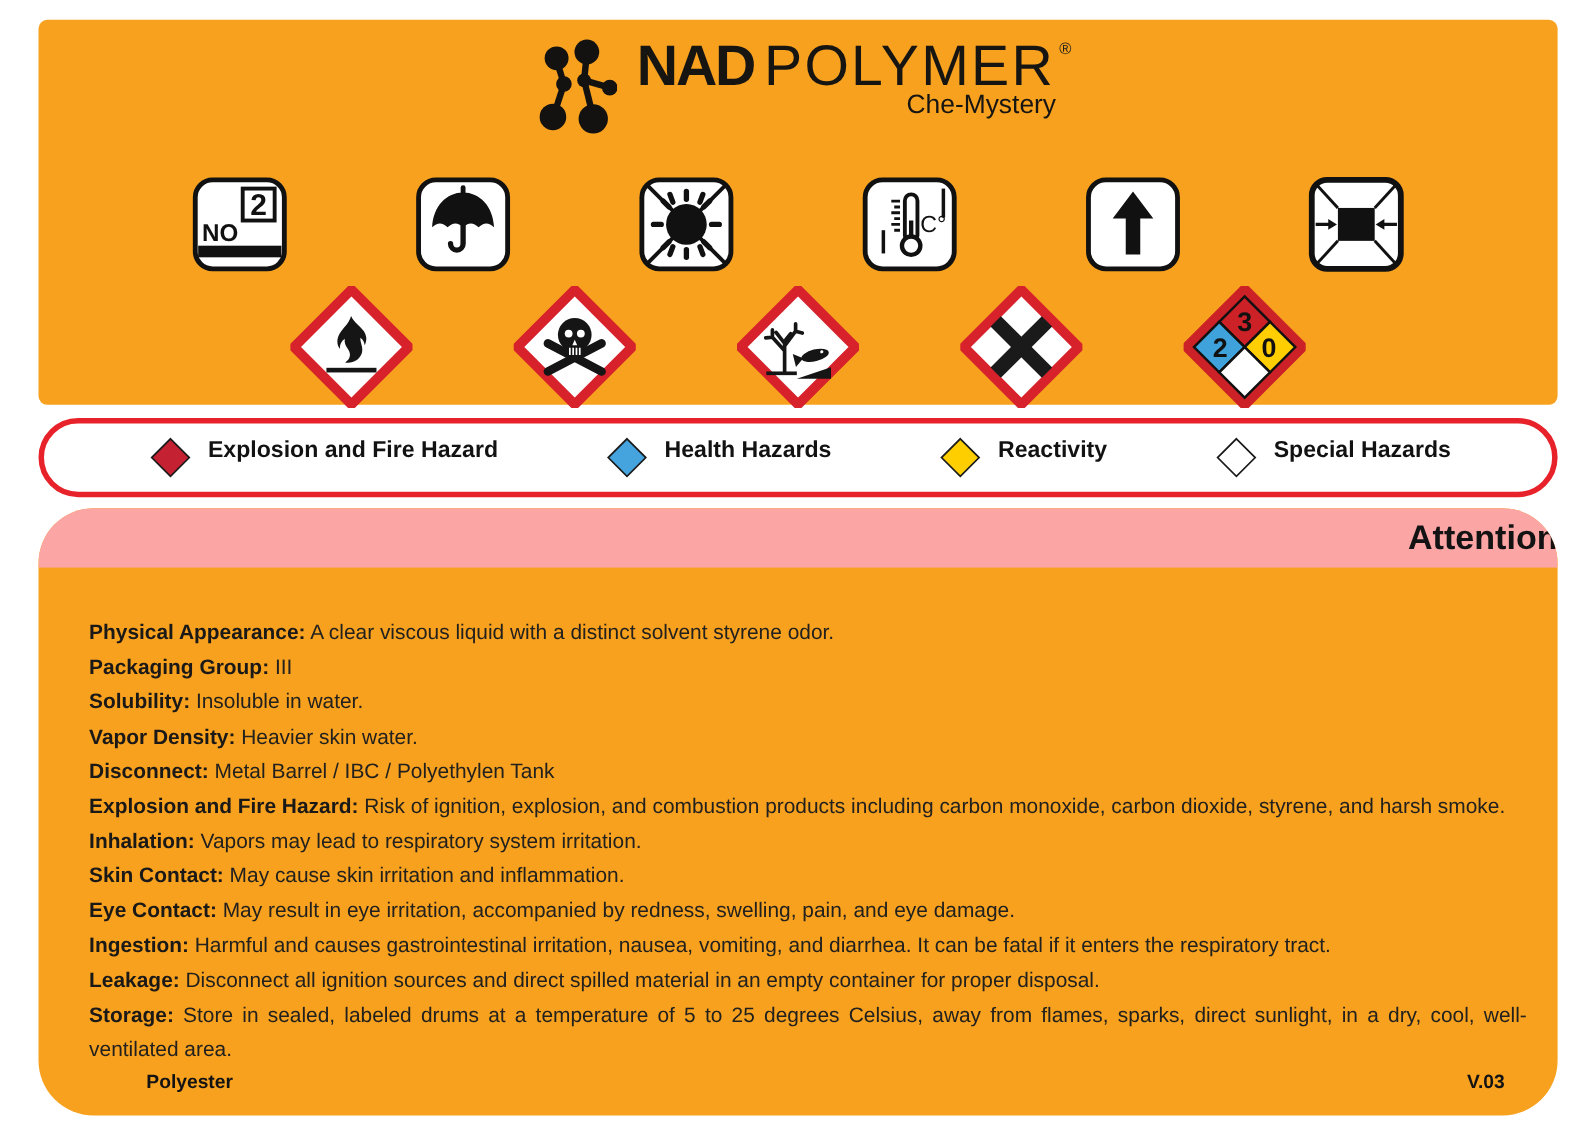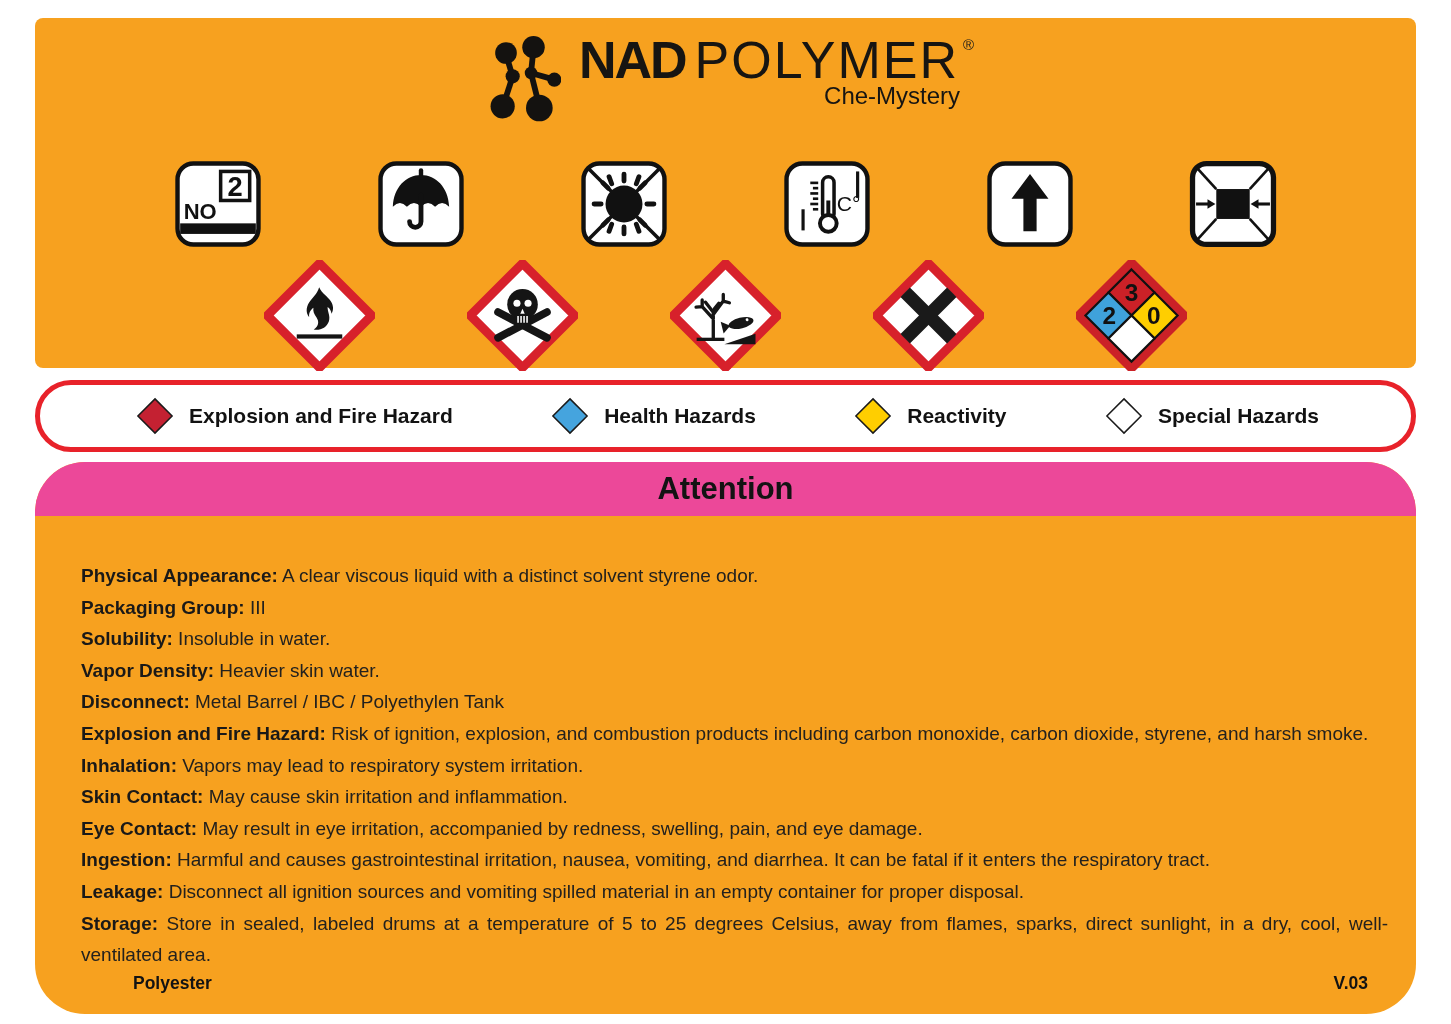--- a/index.html
+++ b/index.html
@@ -18,27 +18,27 @@
 
   .icons-row{display:flex;justify-content:center;gap:115px;margin-top:20px;}
   .sq-icon{width:88px;height:88px;}
   .diamond-row{display:flex;justify-content:center;gap:92px;margin-top:12px;}
   .ghs{width:111px;height:111px;}
 
   
   .legend{position:absolute;left:35px;top:380px;width:1381px;height:72px;box-sizing:border-box;background:#fff;
           border:5px solid #E8222A;border-radius:38px;display:flex;align-items:center;
           justify-content:space-between;padding:0 92px 0 96px;}
-  .legend-item{display:flex;align-items:center;gap:15px;}
+  .legend-item{display:flex;gap:15px;}
   .legend-item svg{width:38px;height:38px;}
   .legend-label{font-size:21px;font-weight:bold;color:#121212;white-space:nowrap;}
 
   
   .panel-attn{position:absolute;left:35px;top:462px;width:1381px;height:552px;background:#F7A11F;border-radius:50px;overflow:hidden;}
-  .attn-header{height:54px;background:#ec4899;display:flex;align-items:center;justify-content:center;}
+  .attn-header{height:54px;background:#fca5a5;display:flex;align-items:center;justify-content:flex-end;}
   .attn-title{font-size:31px;font-weight:800;color:#131313;}
   .attn-body{padding:16px 28px 0 46px;font-size:19px;line-height:31.6px;text-align:justify;color:#23211e;margin-top:28px;}
   .attn-body p{margin:0;}
   .lbl{font-weight:bold;color:#1a1918;}
   .attn-footer{display:flex;justify-content:space-between;padding:2px 48px 0 98px;font-weight:bold;font-size:17.5px;color:#131313;}
 </style>
 </head>
 <body>
 
 <div class="panel-top">
@@ -248,20 +248,20 @@
     <p><span class="lbl">Physical Appearance:</span> <span>A clear viscous liquid with a distinct solvent styrene odor.</span></p>
     <p><span class="lbl">Packaging Group:</span> <span>III</span></p>
     <p><span class="lbl">Solubility:</span> <span>Insoluble in water.</span></p>
     <p><span class="lbl">Vapor Density:</span> <span>Heavier skin water.</span></p>
     <p><span class="lbl">Disconnect:</span> <span>Metal Barrel / IBC / Polyethylen Tank</span></p>
     <p><span class="lbl">Explosion and Fire Hazard:</span> <span>Risk of ignition, explosion, and combustion products including carbon monoxide, carbon dioxide, styrene, and harsh smoke.</span></p>
     <p><span class="lbl">Inhalation:</span> <span>Vapors may lead to respiratory system irritation.</span></p>
     <p><span class="lbl">Skin Contact:</span> <span>May cause skin irritation and inflammation.</span></p>
     <p><span class="lbl">Eye Contact:</span> <span>May result in eye irritation, accompanied by redness, swelling, pain, and eye damage.</span></p>
     <p><span class="lbl">Ingestion:</span> <span>Harmful and causes gastrointestinal irritation, nausea, vomiting, and diarrhea. It can be fatal if it enters the respiratory tract.</span></p>
-    <p><span class="lbl">Leakage:</span> <span>Disconnect all ignition sources and vomiting spilled material in an empty container for proper disposal.</span></p>
+    <p><span class="lbl">Leakage:</span> <span>Disconnect all ignition sources and direct spilled material in an empty container for proper disposal.</span></p>
     <p><span class="lbl">Storage:</span> <span>Store in sealed, labeled drums at a temperature of 5 to 25 degrees Celsius, away from flames, sparks, direct sunlight, in a dry, cool, well-ventilated area.</span></p>
   </div>
   <div class="attn-footer">
     <span>Polyester</span>
     <span>V.03</span>
   </div>
 </div>
 
 </body></html>

